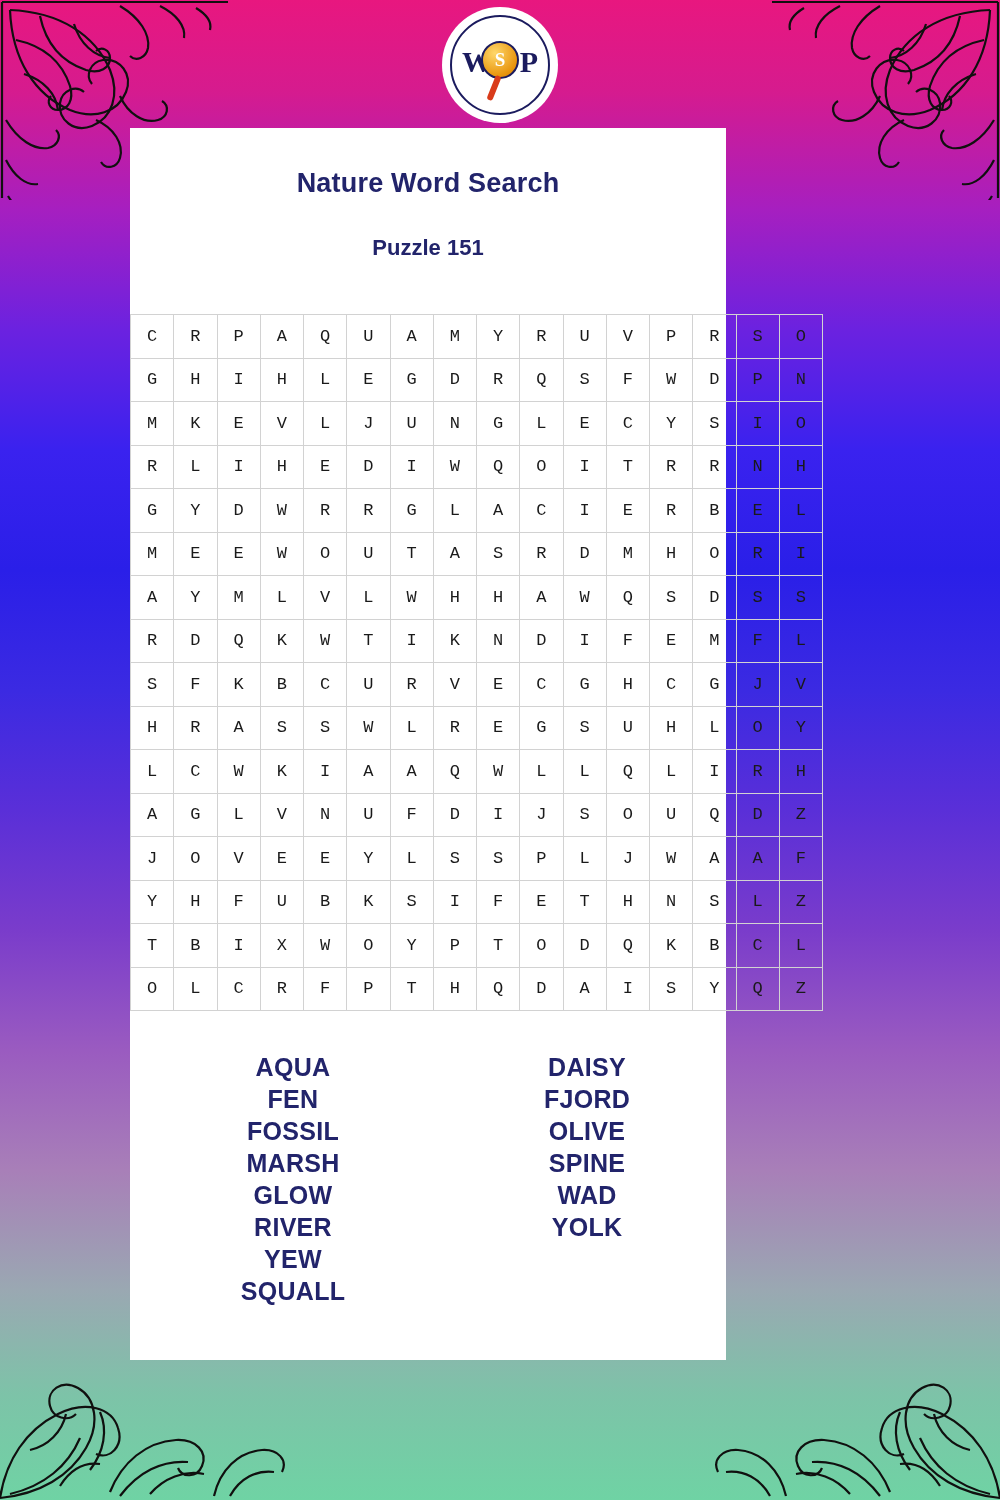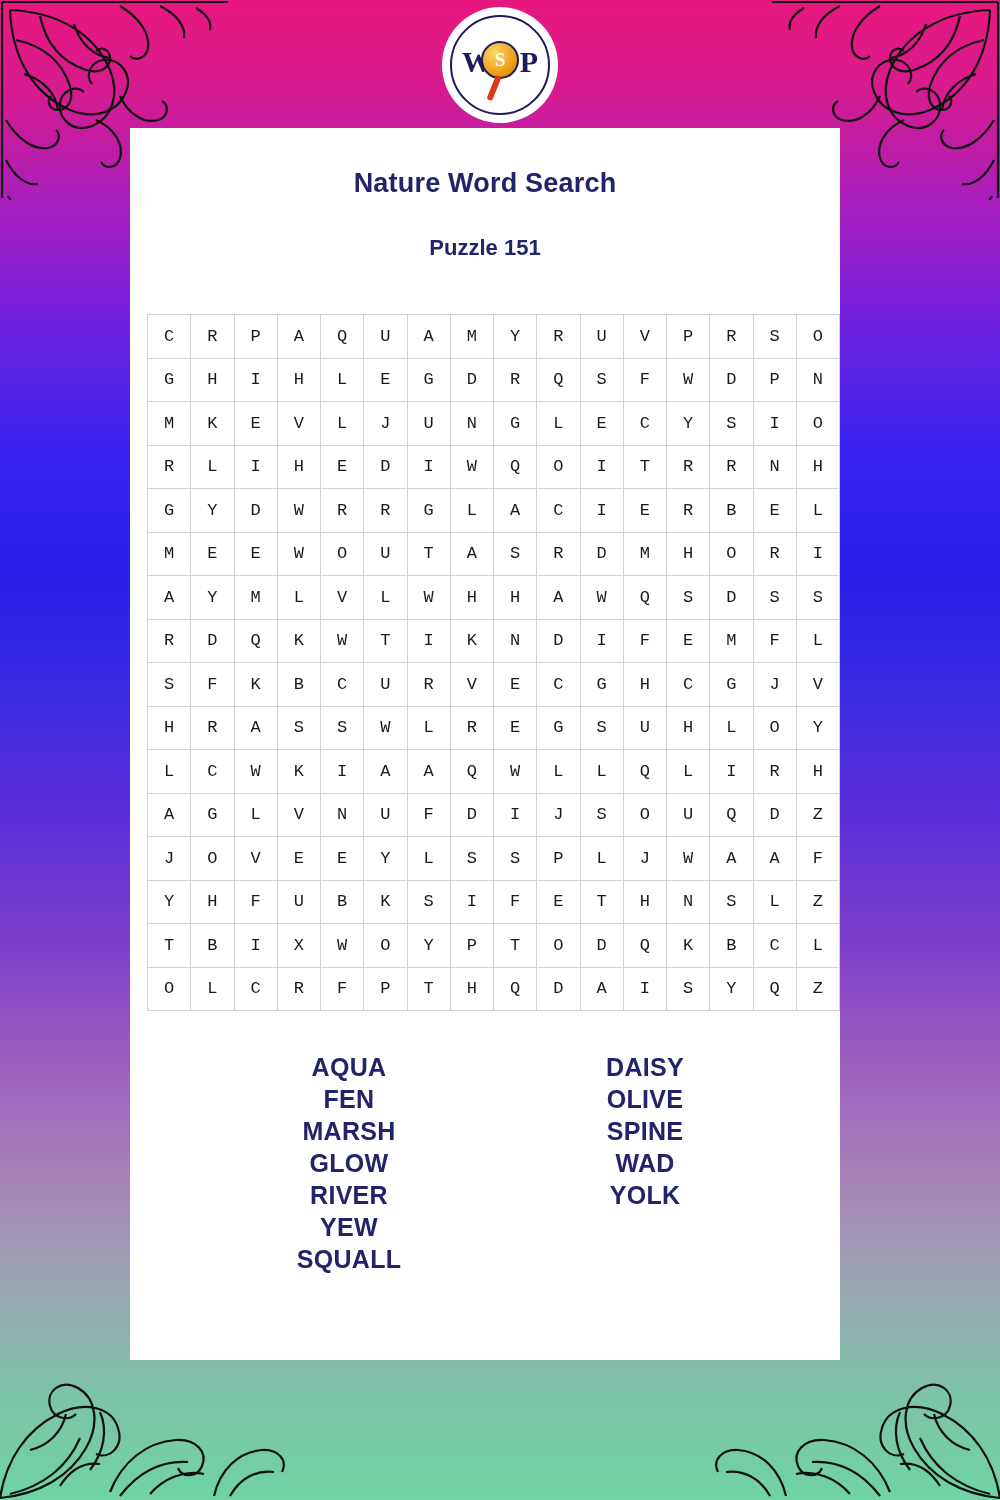--- a/index.html
+++ b/index.html
@@ -111,21 +111,21 @@
     background: #d93b1a;
     border-radius: 3px;
     transform: rotate(22deg);
   }
 
   
   #sheet {
     position: absolute;
     left: 130px;
     top: 128px;
-    width: 710px;
+    width: 596px;
     height: 1232px;
     background: #ffffff;
     z-index: 3;
   }
 
   #title {
     text-align: center;
     color: #22246b;
     font-size: 27px;
     font-weight: bold;
@@ -596,28 +596,30 @@
               <td>Z</td>
             </tr>
           </tbody>
       </table>
     </div>
 
     <div id="wordlist">
       <div class="word-col" id="word-col-left">
           <div class="word">AQUA</div>
           <div class="word">FEN</div>
+          <div class="word">FOSSIL</div>
           <div class="word">MARSH</div>
           <div class="word">GLOW</div>
           <div class="word">RIVER</div>
           <div class="word">YEW</div>
           <div class="word">SQUALL</div>
         </div>
       <div class="word-col" id="word-col-right">
           <div class="word">DAISY</div>
+          <div class="word">FJORD</div>
           <div class="word">OLIVE</div>
           <div class="word">SPINE</div>
           <div class="word">WAD</div>
           <div class="word">YOLK</div>
         </div>
     </div>
 
   </div>
 
 

